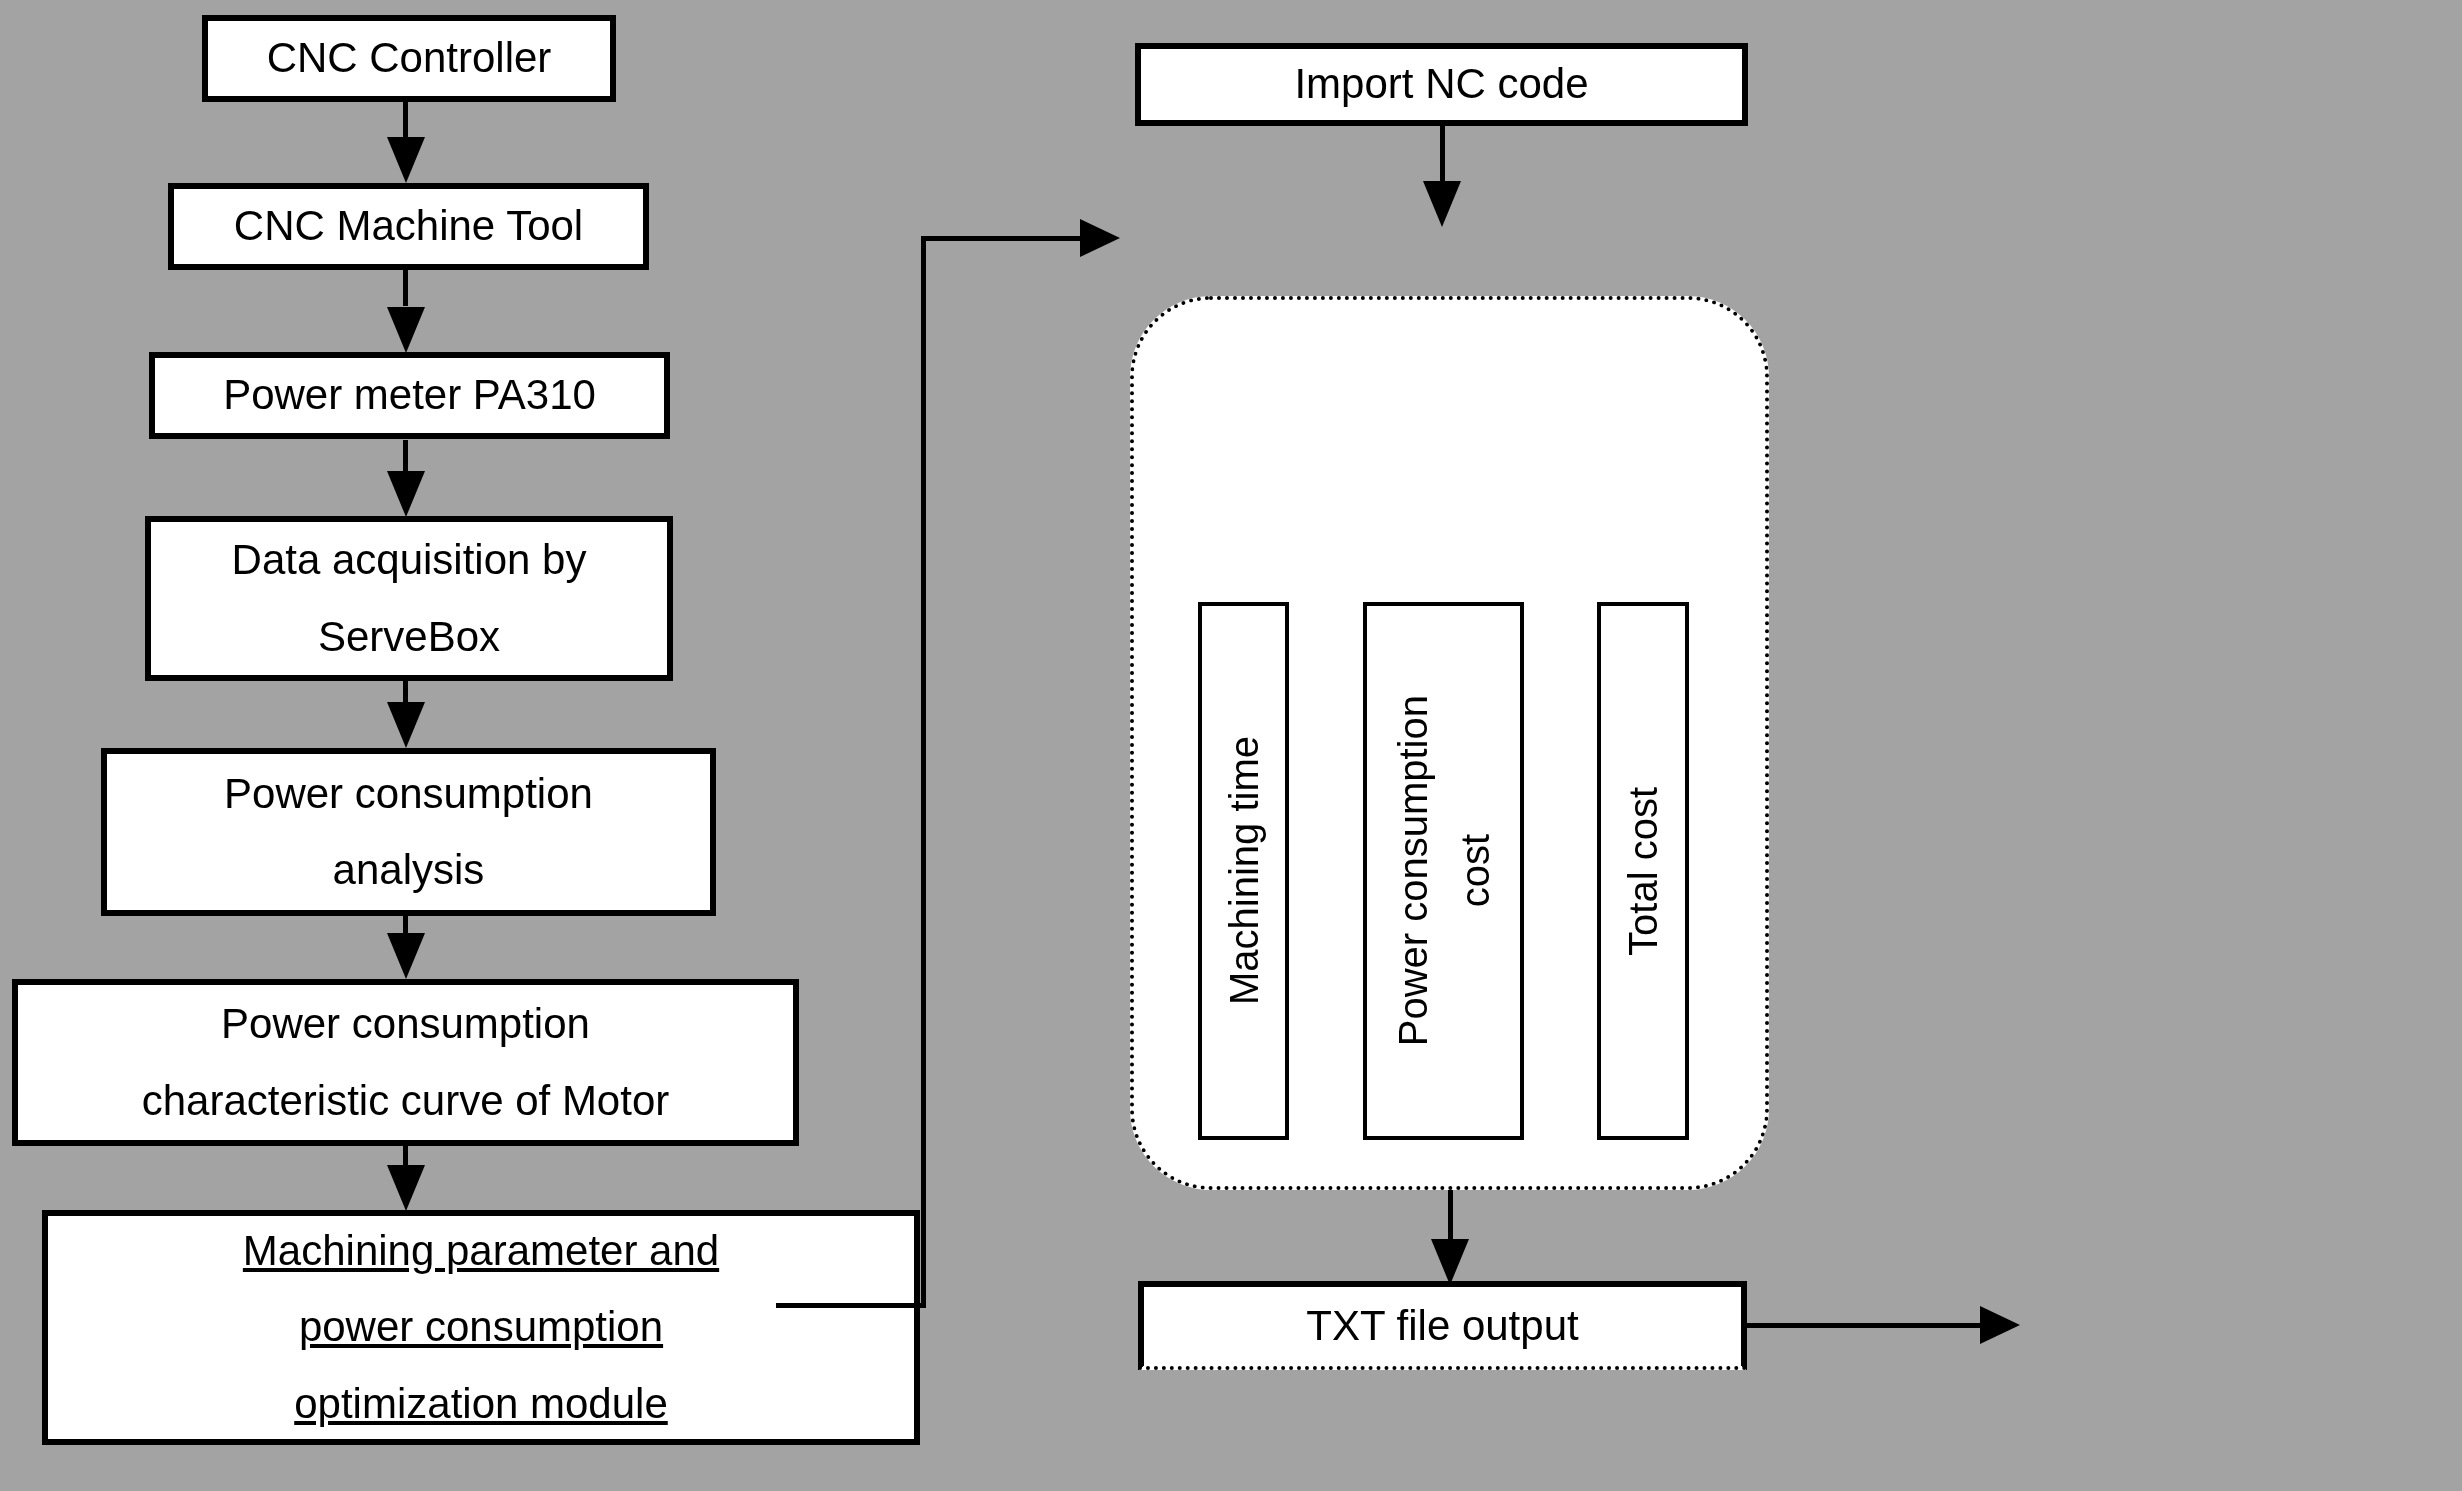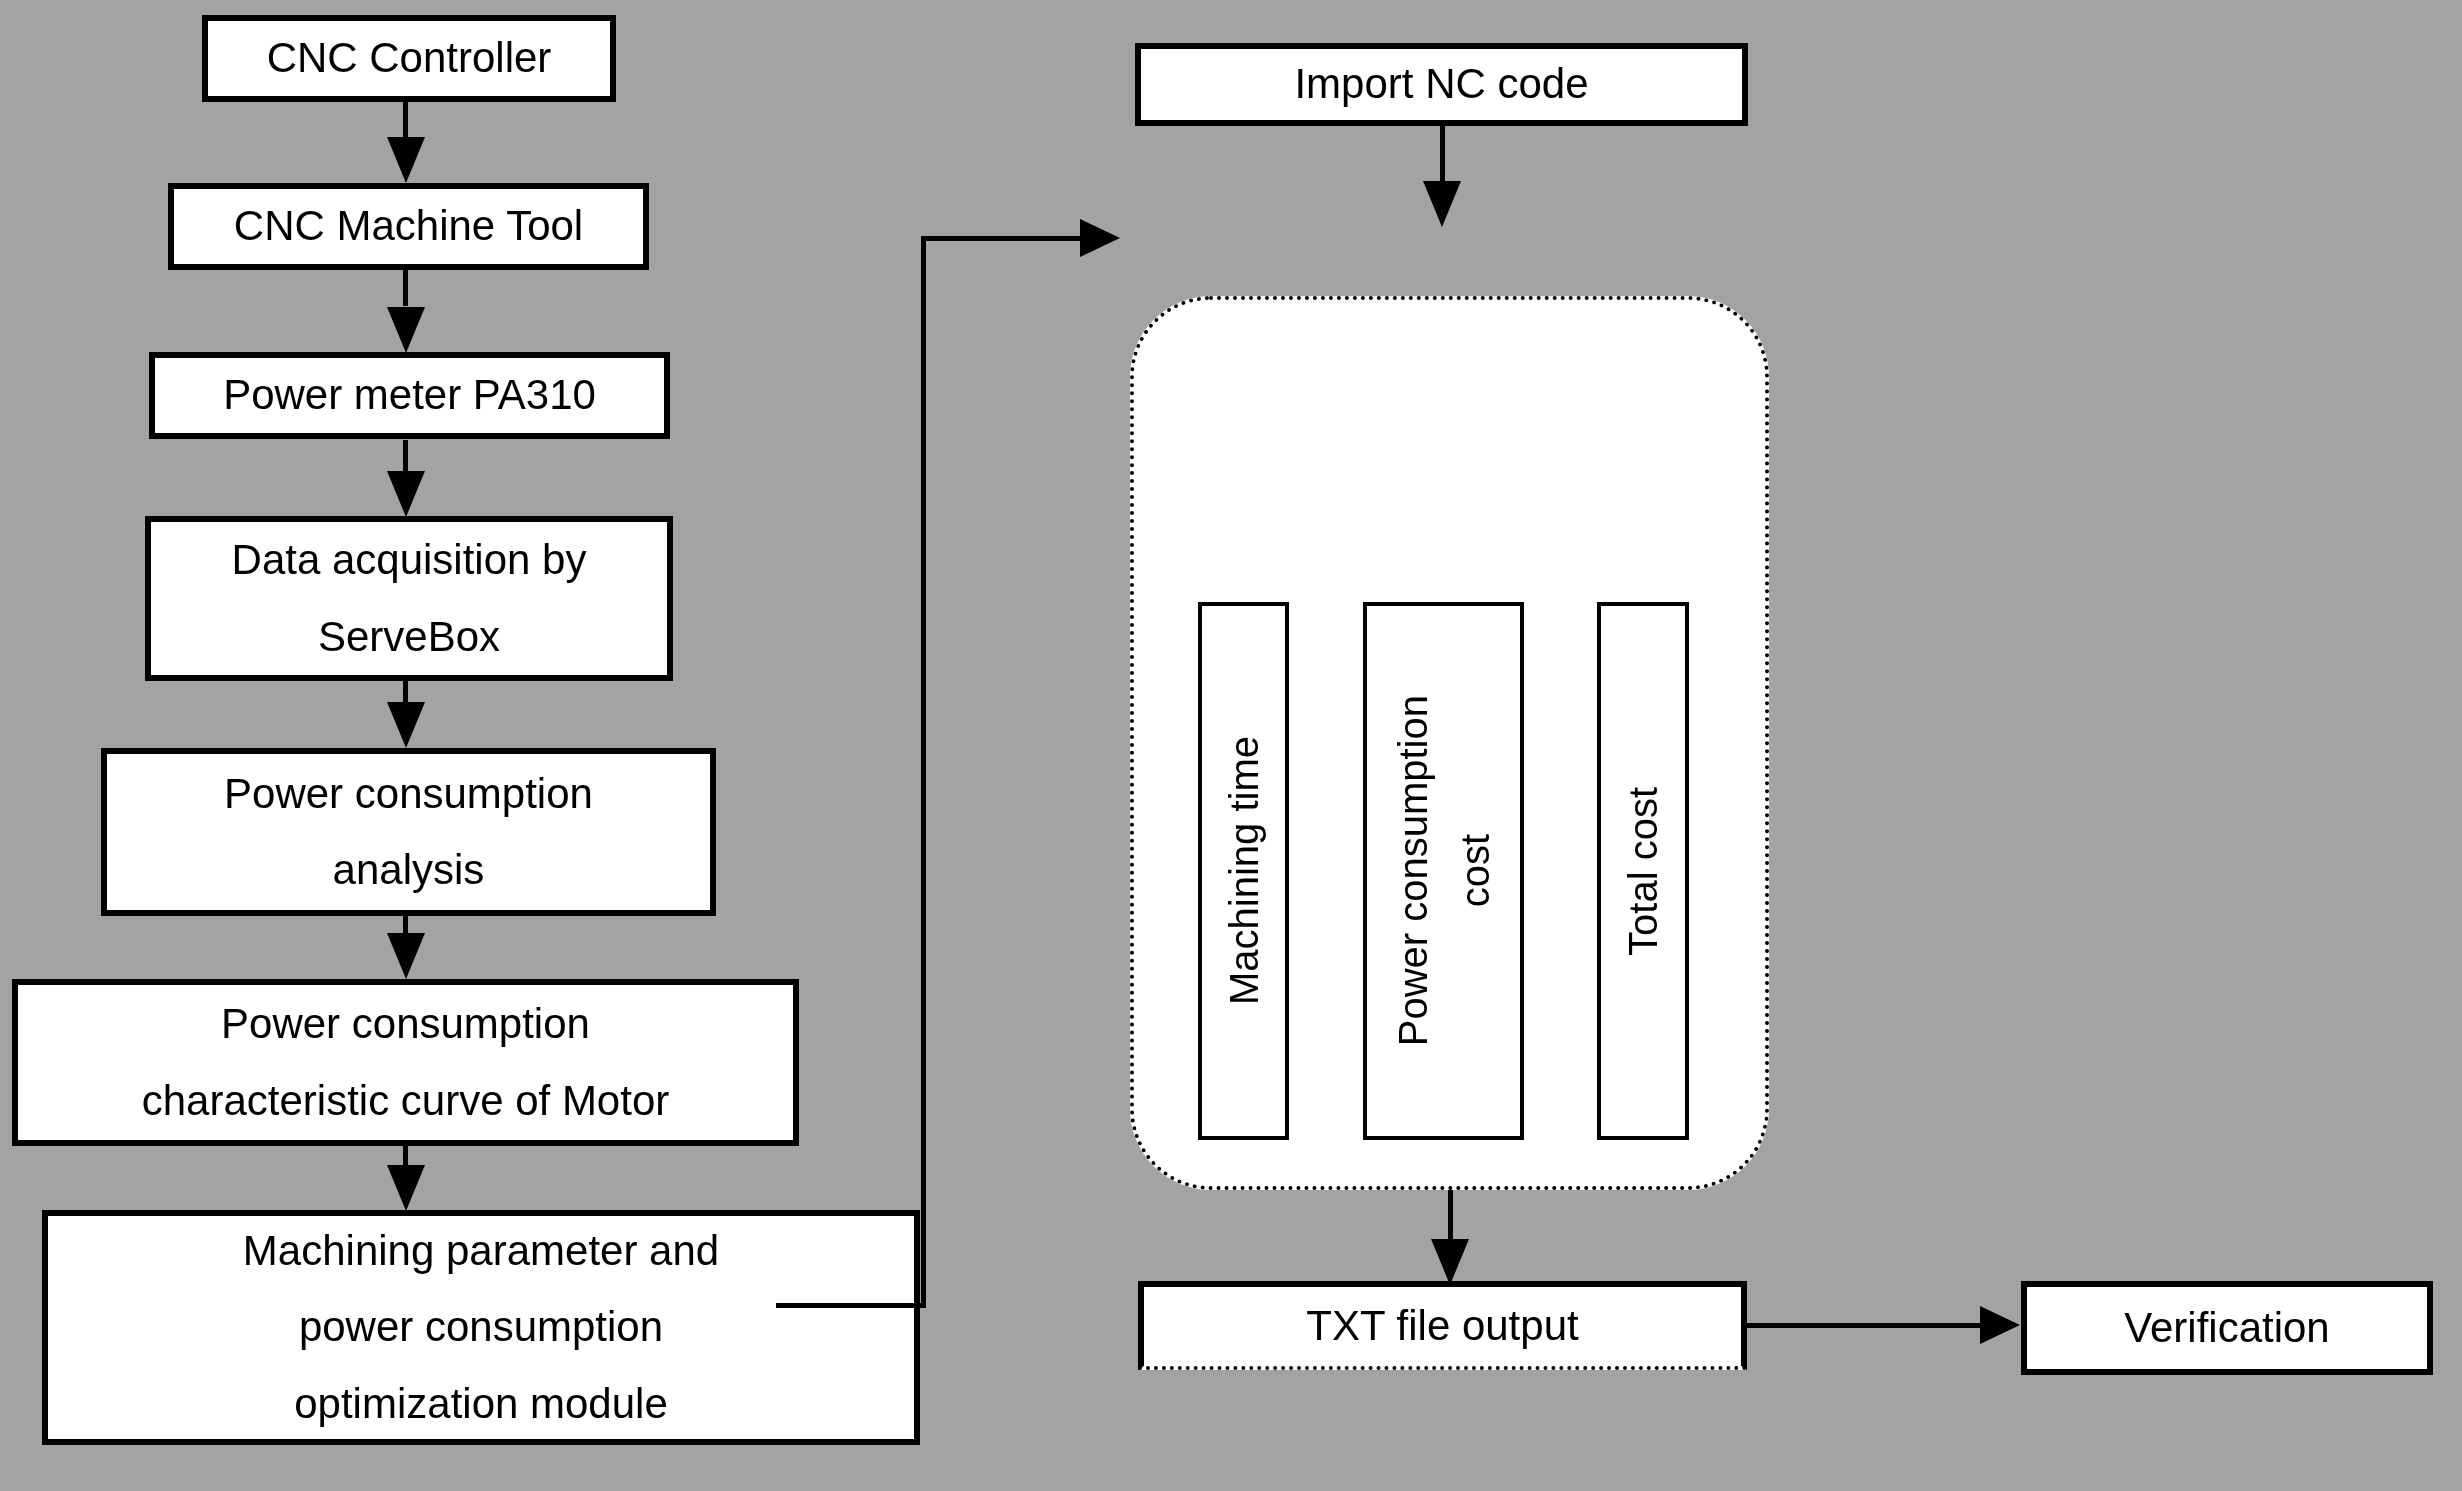--- a/index.html
+++ b/index.html
@@ -89,21 +89,21 @@
 
   <div class="box" style="left:145px; top:516px; width:528px; height:165px;">Data acquisition by
 ServeBox</div>
 
   <div class="box" style="left:101px; top:748px; width:615px; height:168px;">Power consumption
 analysis</div>
 
   <div class="box" style="left:12px; top:979px; width:787px; height:167px;">Power consumption
 characteristic curve of Motor</div>
 
-  <div class="box" style="left:42px; top:1210px; width:878px; height:235px;">Machining parameter and
+  <div class="box" style="left:42px; top:1210px; width:878px; height:235px;text-decoration:underline;">Machining parameter and
 power consumption
 optimization module</div>
 
   <div class="vshaft" style="left:403px; top:102px; height:35px;"></div>
   <div class="head-down" style="left:387px; top:137px;"></div>
 
   <div class="vshaft" style="left:403px; top:270px; height:36px;"></div>
   <div class="head-down" style="left:387px; top:307px;"></div>
 
   <div class="vshaft" style="left:403px; top:440px; height:31px;"></div>
@@ -150,16 +150,15 @@
 
   <div class="vshaft" style="left:1448px; top:1187px; height:52px;"></div>
   <div class="head-down" style="left:1431px; top:1239px;"></div>
 
   <div class="box txt-box" style="left:1138px; top:1281px; width:609px; height:89px;">TXT file output</div>
 
 
   <div class="hshaft" style="left:1747px; top:1323px; width:233px;"></div>
   <div class="head-right" style="left:1980px; top:1306px;"></div>
 
-  <div class="box" style="left:2021px; top:1281px; width:412px; height:94px;">Verification</div>
 
 </div>
 
 
 </body></html>

